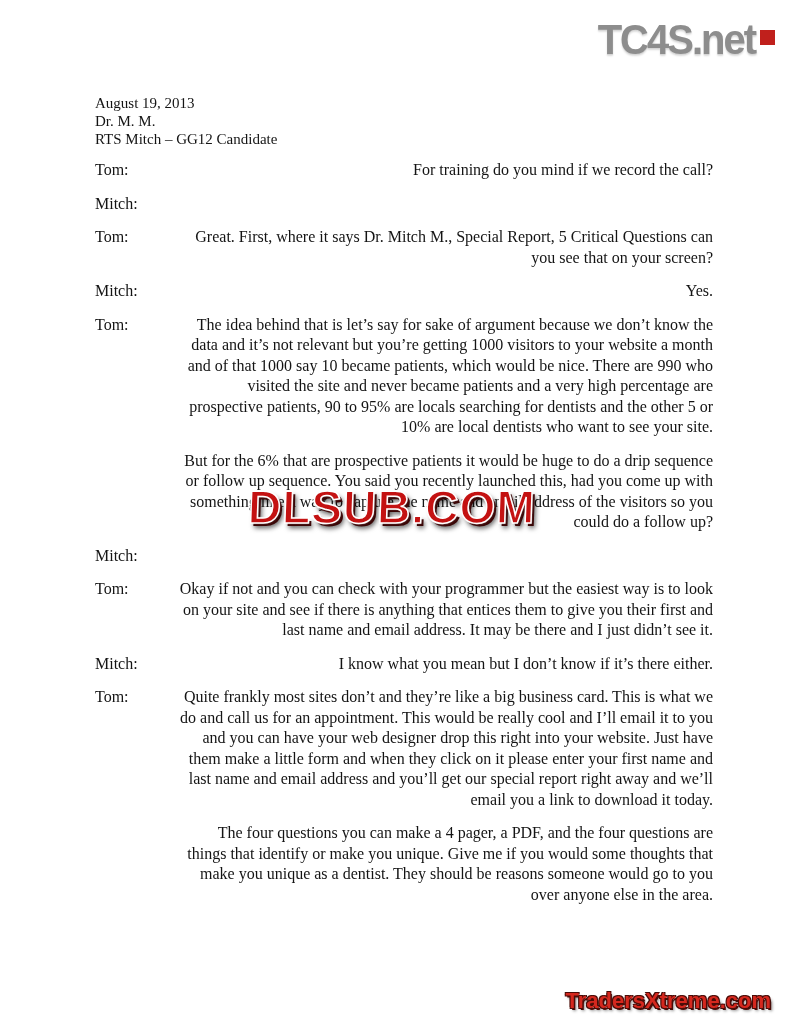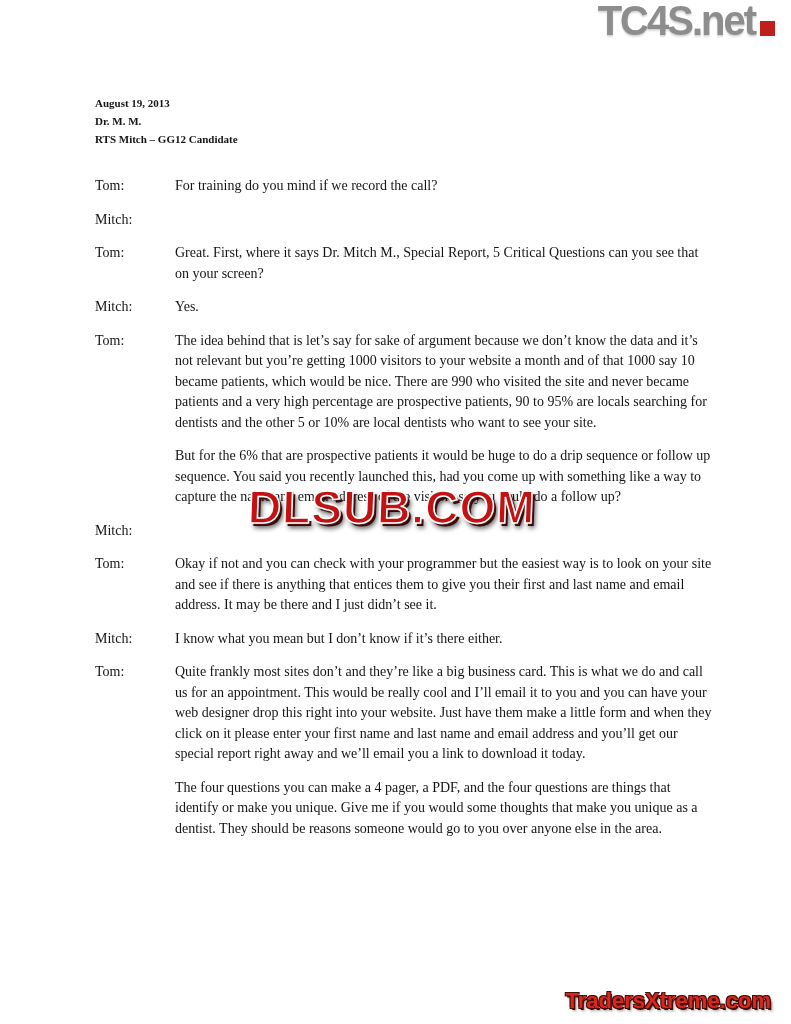--- a/index.html
+++ b/index.html
@@ -10,24 +10,24 @@
     height:1024px;
     margin:0 auto;
     background:#ffffff;
     font-family:"Liberation Serif", serif;
     color:#141414;
     overflow:hidden;
   }
   
   .brand-top {
     position:absolute;
-    top:0;
+    top:19px;
     right:16px;
     display:flex;
-    align-items:flex-end;
+    align-items:center;
   }
   .brand-text {
     font-family:"Liberation Sans", sans-serif;
     font-weight:700;
     font-size:40px;
     letter-spacing:-2px;
     color:#8d8d8d;
     text-shadow:0 1px 0 #d6d6d6, 0 2px 2px rgba(0,0,0,0.15);
     transform:scaleY(1.05);
     line-height:1;
@@ -37,37 +37,37 @@
     height:15px;
     background:#c0201c;
     margin-left:5px;
     margin-bottom:4px;
   }
   
   .doc-header {
     position:absolute;
     left:95px;
     top:94px;
-    font-weight:700;
-    font-size:11px;
+    font-weight:400;
+    font-size:15px;
     line-height:18px;
   }
   
   .dialogue {
     position:absolute;
     left:95px;
-    top:176px;
+    top:160px;
     width:618px;
-    font-size:14px;
+    font-size:16px;
     line-height:20.5px;
   }
   .entry { display:flex; margin-bottom:13px; }
   .speaker { width:80px; flex:0 0 80px; }
   .speech { flex:1; }
-  .speech p { margin:0 0 13px 0; }
+  .speech p { margin:0 0 13px 0;text-align:right; }
   .speech p:last-child { margin-bottom:0; }
   
   .center-watermark {
     position:absolute;
     top:484px;
     left:248px;
     font-family:"Liberation Sans", sans-serif;
     font-weight:900;
     font-size:46px;
     letter-spacing:1px;

